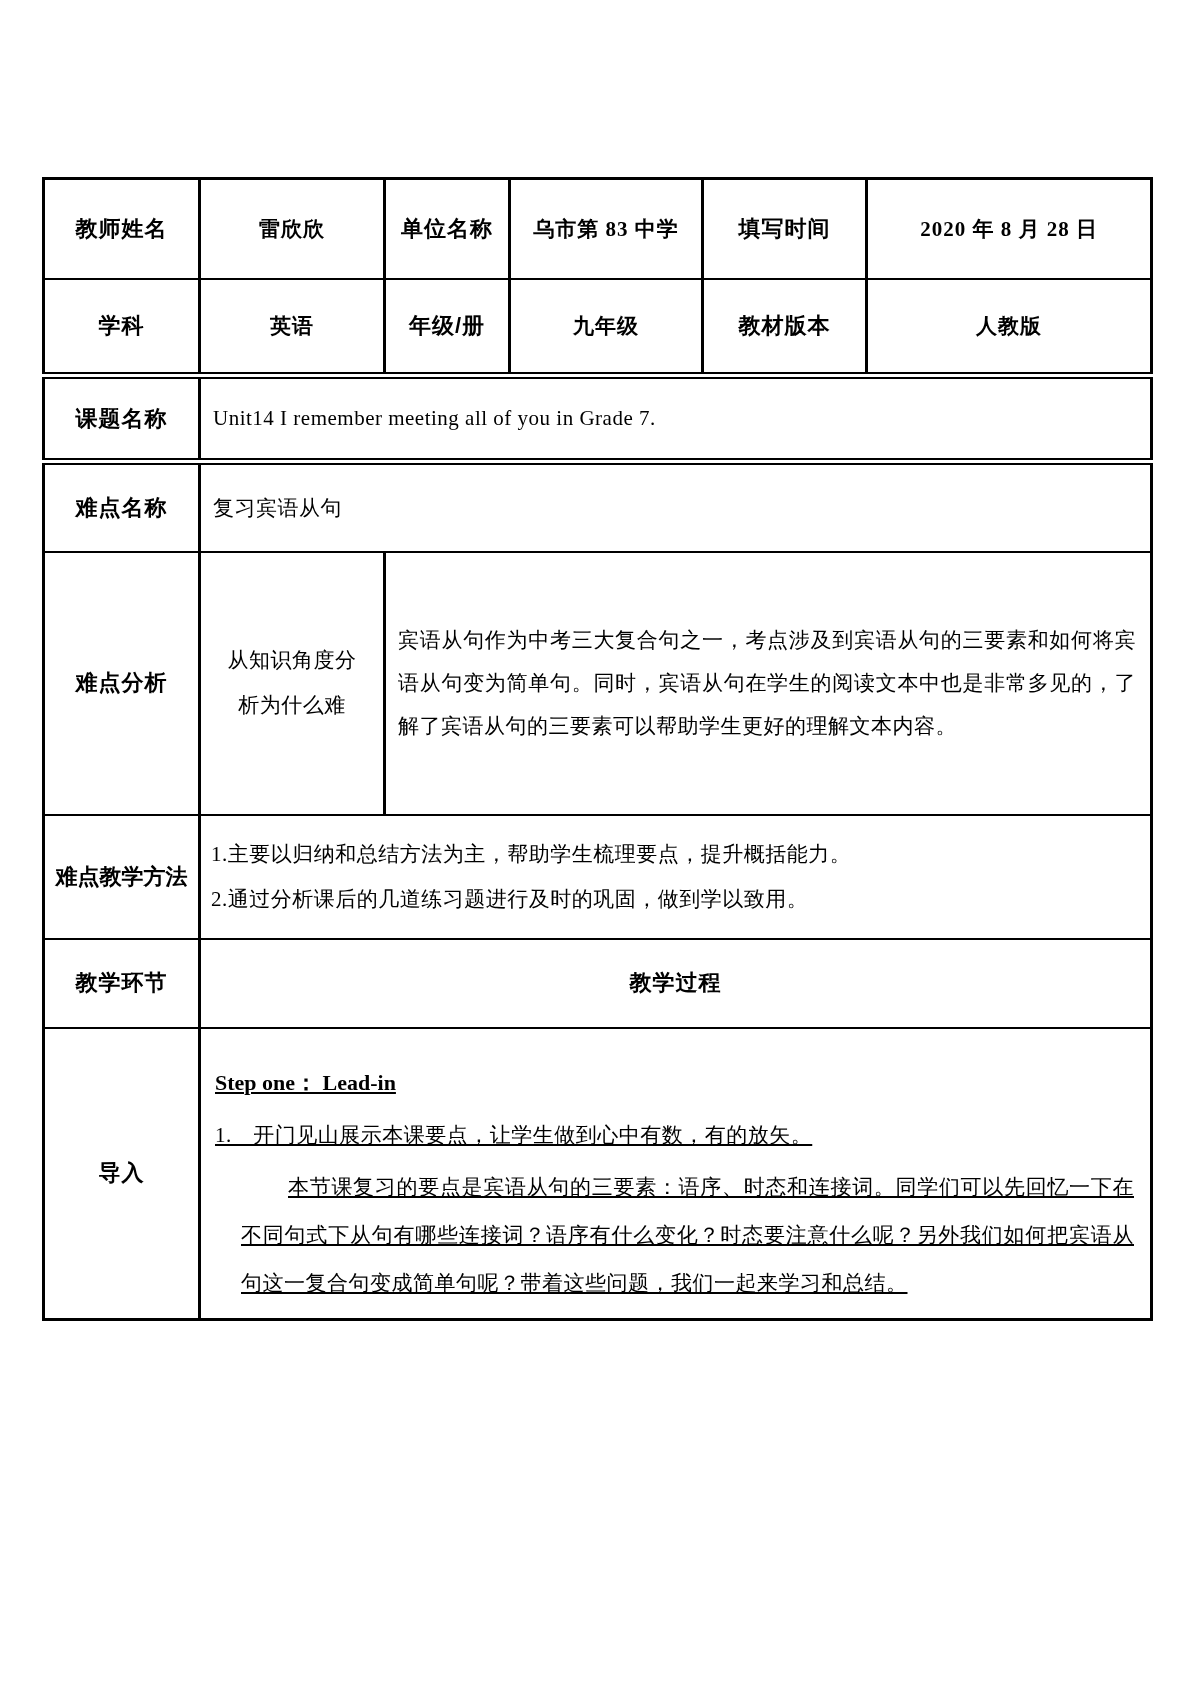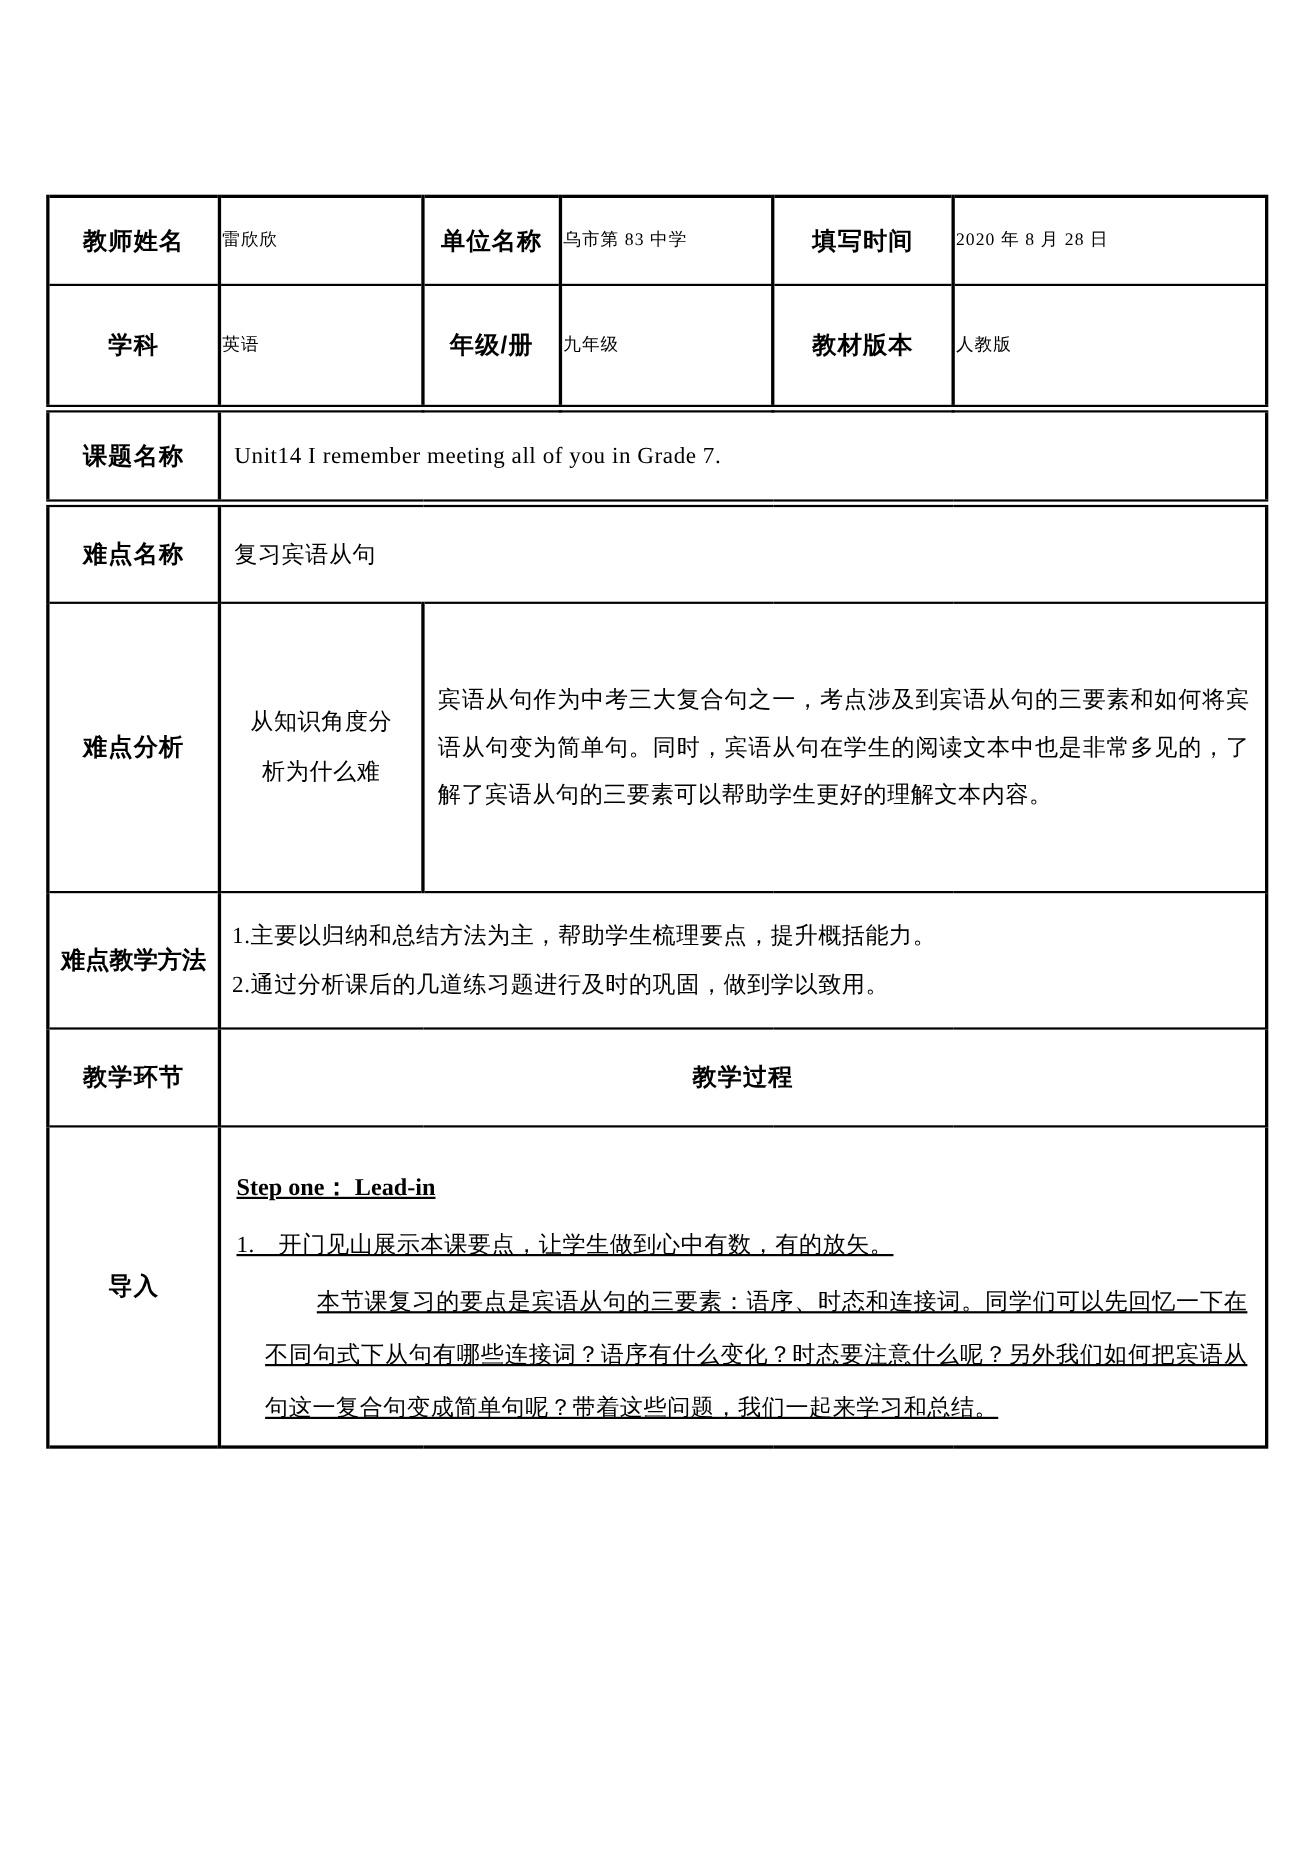--- a/index.html
+++ b/index.html
@@ -36,23 +36,24 @@
   tr.dbl td { border-top: 7px double #000; }
 
   td.lbl {
     font-family: "Liberation Sans", "DejaVu Sans", sans-serif;
     font-weight: bold;
     font-size: 22px;
     text-align: center;
     letter-spacing: 1px;
   }
   td.val {
-    font-size: 16px;
-    text-align: left;
+    font-size: 21px;
+    text-align: center;
     letter-spacing: 1px;
+    font-weight: bold;
   }
   td.val-left {
     font-size: 21px;
     text-align: left;
     padding-left: 12px;
     letter-spacing: 0.5px;
   }
   td.sub-lbl {
     font-size: 21px;
     text-align: center;
@@ -110,30 +111,30 @@
     <colgroup>
       <col style="width:156px">
       <col style="width:185px">
       <col style="width:125px">
       <col style="width:193px">
       <col style="width:164px">
       <col style="width:285px">
     </colgroup>
 
     <tbody>
-        <tr style="height:80px">
+        <tr style="height:100px">
       <td class="lbl">教师姓名</td>
       <td class="val">雷欣欣</td>
       <td class="lbl">单位名称</td>
       <td class="val">乌市第 83 中学</td>
       <td class="lbl">填写时间</td>
       <td class="val">2020 年 8 月 28 日</td>
     </tr>
 
-    <tr style="height:113px">
+    <tr style="height:97px">
       <td class="lbl">学科</td>
       <td class="val">英语</td>
       <td class="lbl">年级/册</td>
       <td class="val">九年级</td>
       <td class="lbl">教材版本</td>
       <td class="val">人教版</td>
     </tr>
 
     <tr style="height:86px" class="dbl">
       <td class="lbl">课题名称</td>

